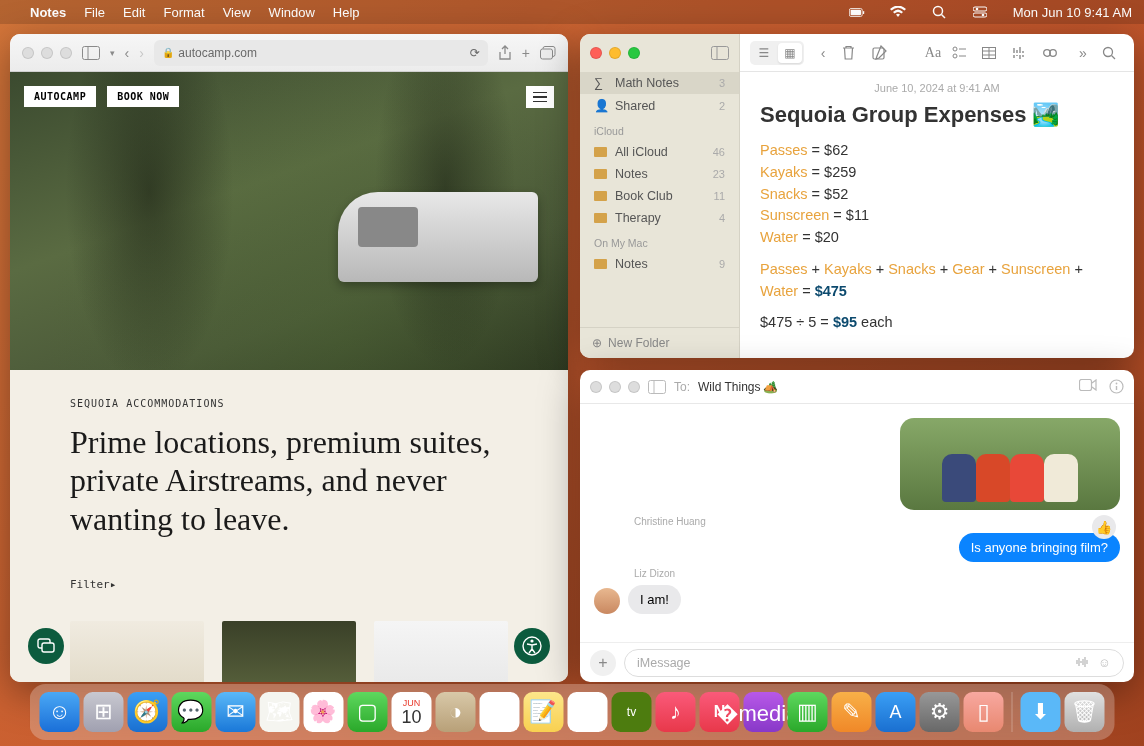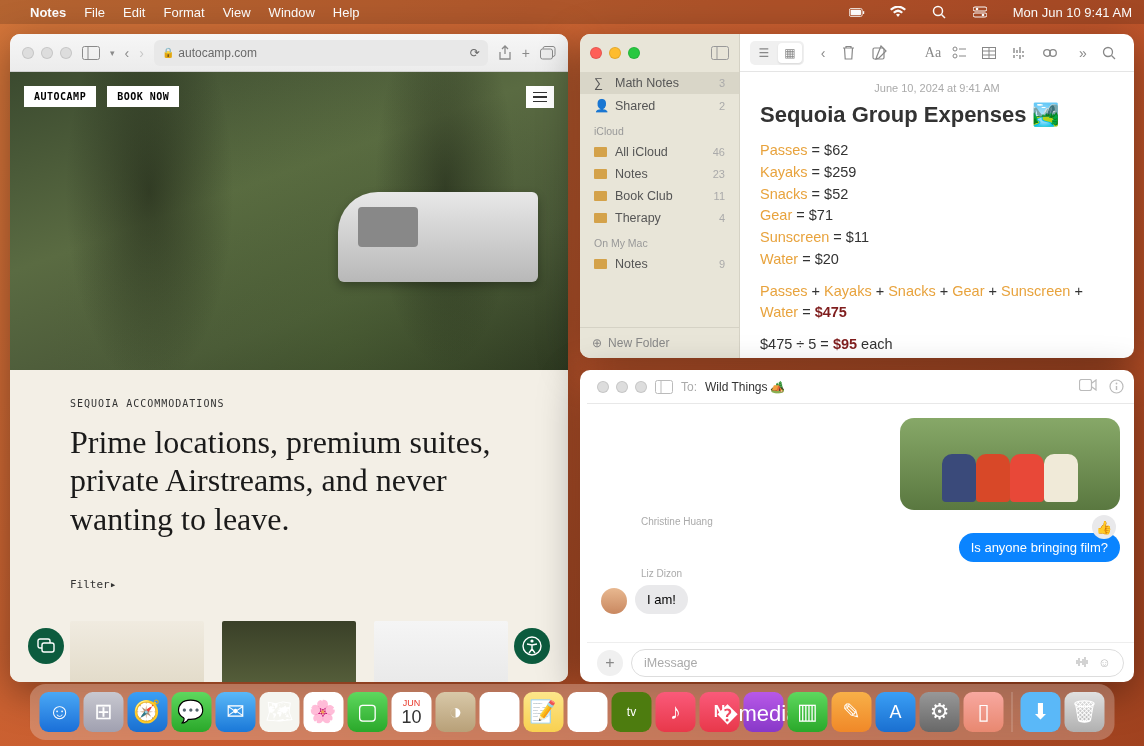--- a/index.html
+++ b/index.html
@@ -68,24 +68,24 @@
 .notes-toolbar { height: 38px; border-bottom: 1px solid #e5e5e5; display: flex; align-items: center; padding: 0 10px; gap: 8px; color: #888; }
 .ntb-group { display: flex; gap: 2px; background: #f0f0f0; border-radius: 5px; padding: 2px; }
 .ntb-btn { width: 24px; height: 20px; display: flex; align-items: center; justify-content: center; border-radius: 4px; font-size: 12px; }
 .ntb-btn.active { background: #fff; box-shadow: 0 1px 2px rgba(0,0,0,0.1); }
 .ntb-icon { width: 22px; text-align: center; font-size: 14px; }
 .notes-body { flex: 1; padding: 10px 20px; overflow: auto; }
 .note-date { text-align: center; font-size: 11px; color: #aaa; margin-bottom: 8px; }
 .note-title { font-size: 22px; font-weight: 700; color: #333; margin-bottom: 12px; }
 .note-line { font-size: 14.5px; line-height: 1.5; color: #333; }
 .tok-var { color: #e8a33d; }
-.tok-res { color: #7f1d1d; font-weight: 600; }
-
-
-.messages { top: 370px; left: 580px; width: 554px; height: 312px; background: #fff; padding-left: 7px; }
+.tok-res { color: #0c4a6e; font-weight: 600; }
+
+
+.messages { top: 370px; left: 580px; width: 554px; height: 312px; background: #fff; }
 .msg-header { height: 34px; border-bottom: 1px solid #e8e8e8; display: flex; align-items: center; padding: 0 10px; gap: 8px; font-size: 12px; color: #888; }
 .msg-header .to-label { color: #aaa; }
 .msg-header .to-val { color: #333; }
 .msg-header .right { margin-left: auto; display: flex; gap: 12px; color: #aaa; }
 .msg-body { height: calc(100% - 34px - 40px); overflow: auto; padding: 8px 14px; }
 .msg-row { display: flex; margin: 6px 0; align-items: flex-end; gap: 8px; }
 .msg-row.right { justify-content: flex-end; }
 .msg-sender { font-size: 10px; color: #aaa; margin: 6px 0 2px 40px; }
 .avatar { width: 26px; height: 26px; border-radius: 50%; background: #c9a876; flex-shrink: 0; }
 .avatar.a2 { background: linear-gradient(#e8b890,#c98860); }
@@ -366,21 +366,20 @@
           </svg>
         </span>
     </div>
     <div class="notes-body">
       <div class="note-date">June 10, 2024 at 9:41 AM</div>
       <div class="note-title">Sequoia Group Expenses 🏞️</div>
       <div id="note-lines">
           <div class="note-line"><span class="tok-var">Passes</span> = $62</div>
           <div class="note-line"><span class="tok-var">Kayaks</span> = $259</div>
           <div class="note-line"><span class="tok-var">Snacks</span> = $52</div>
-          <div class="note-line"><span class="tok-var">Gear</span> = $71</div>
           <div class="note-line"><span class="tok-var">Sunscreen</span> = $11</div>
           <div class="note-line"><span class="tok-var">Water</span> = $20</div>
         </div>
       <div class="note-line" style="height:10px"></div>
       <div class="note-line" id="note-sum"><span class="tok-var">Passes</span> + <span class="tok-var">Kayaks</span> + <span class="tok-var">Snacks</span> + <span class="tok-var">Gear</span> + <span class="tok-var">Sunscreen</span> + <span class="tok-var">Water</span> = <span class="tok-res">$475</span></div>
       <div class="note-line" style="height:10px"></div>
       <div class="note-line" id="note-div">$475 ÷ 5 =  <span class="tok-res">$95</span> each</div>
     </div>
   </div>
 </div>

